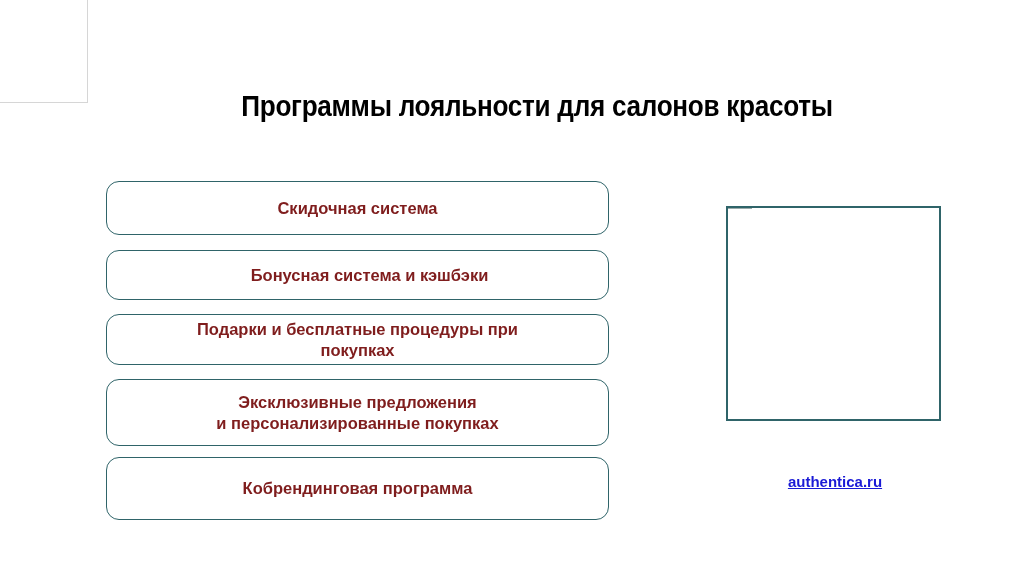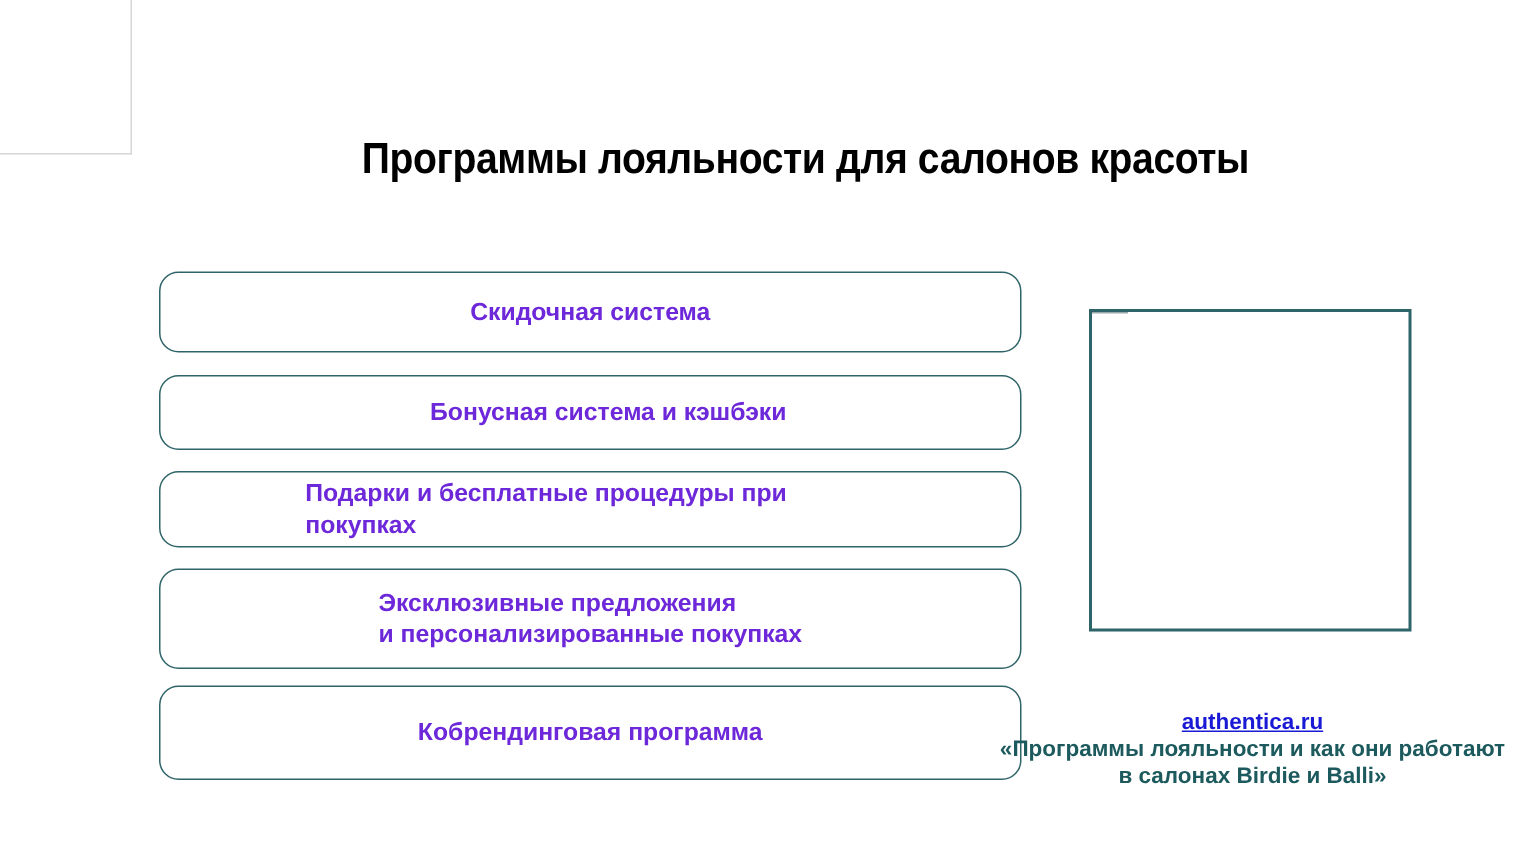--- a/index.html
+++ b/index.html
@@ -11,24 +11,24 @@
     .corner-frame {
       position: absolute; left: -1px; top: -1px; width: 88px; height: 103px;
       border-right: 1px solid #d6d6d6; border-bottom: 1px solid #d6d6d6;
     }
     .title {
       position: absolute; left: 0; top: 90px; width: 1074px; text-align: center;
       font-size: 29px; font-weight: bold; color: #000; letter-spacing: -0.3px;
       transform: scaleX(0.9); transform-origin: 537px 0;
     }
     .box {
-      position: absolute; left: 106px; width: 575px;
+      position: absolute; left: 106px; width: 503px;
       border: 1.5px solid #2f6469; border-radius: 13px;
-      display: flex; align-items: center; justify-content: center; 
-      font-size: 16.5px; font-weight: bold; color: #6d28d9; line-height: 21px;
+      display: flex; align-items: center; justify-content: center; text-align: center;
+      font-size: 16.5px; font-weight: bold; color: #7f1d1d; line-height: 21px;
       box-sizing: border-box; padding: 0 20px;
     }
     .img-frame {
       position: absolute; left: 726px; top: 206px; width: 215px; height: 215px;
       border: 2px solid #2f6469; box-sizing: border-box; background: #fff;
     }
     .img-frame .tick {
       position: absolute; left: 0; top: 0; width: 24px; height: 1px; background: #9aa;
     }
     .caption {
@@ -60,14 +60,13 @@
 <div class="box" style="top:457px;height:63px;">
   <span>Кобрендинговая программа</span>
 </div>
 
 <div class="img-frame">
   <span class="tick"></span>
 </div>
 
 <div class="caption">
   <a>authentica.ru</a>
-  <span>«Программы лояльности и как они работают в салонах Birdie и Balli»</span>
 </div>
 
 </body></html>

